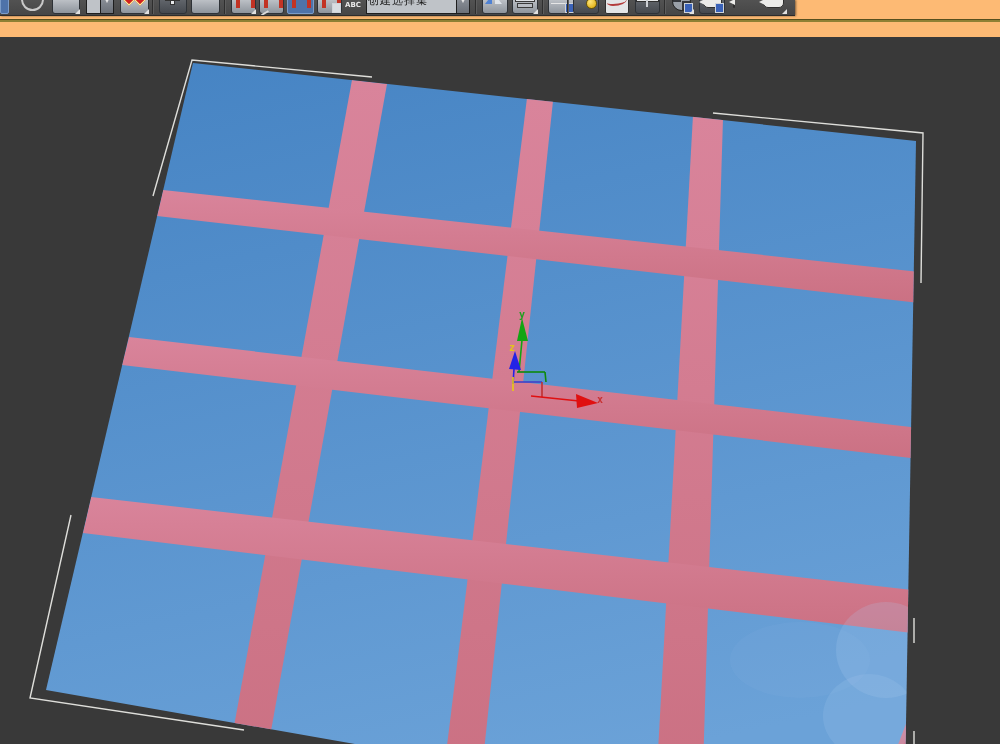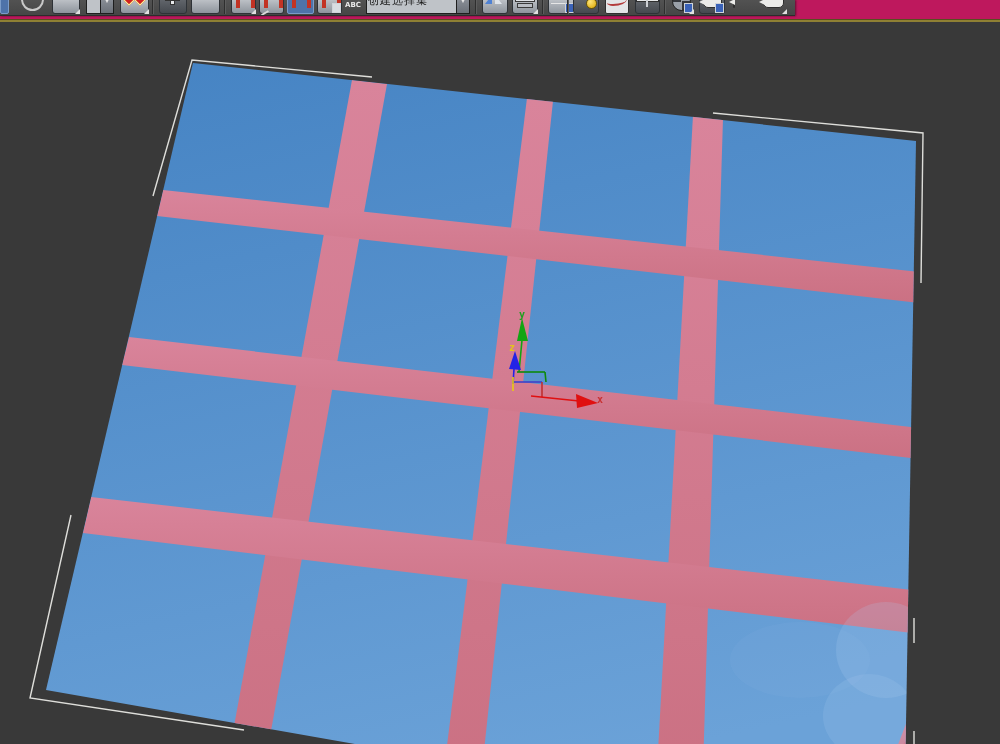--- a/index.html
+++ b/index.html
@@ -3,21 +3,21 @@
 <meta charset="utf-8">
 <style>
   html,body{margin:0;padding:0}
   body{
     position:relative;width:1000px;height:744px;overflow:hidden;
     background:#393939;font-family:"Liberation Sans",sans-serif;
   }
   
   #scene{position:absolute;left:0;top:0;width:1000px;height:744px;display:block}
   
-  #header{position:absolute;left:0;top:0;width:1000px;height:19px;background:#be185d;z-index:5}
+  #header{position:absolute;left:0;top:0;width:1000px;height:37px;background:#fdba74;z-index:5}
   #toolbar{
     position:absolute;left:0;top:0;width:795px;height:15px;overflow:hidden;
     background:linear-gradient(#525252,#464646);
     border-bottom:1px solid #2c2c2c;box-shadow:1px 0 2px rgba(0,0,0,.5);
   }
   #active-border{
     position:absolute;left:0;top:19px;width:1000px;height:3px;z-index:6;
     background:linear-gradient(#57501e 0 1px,#8f8034 1px);
   }
   

